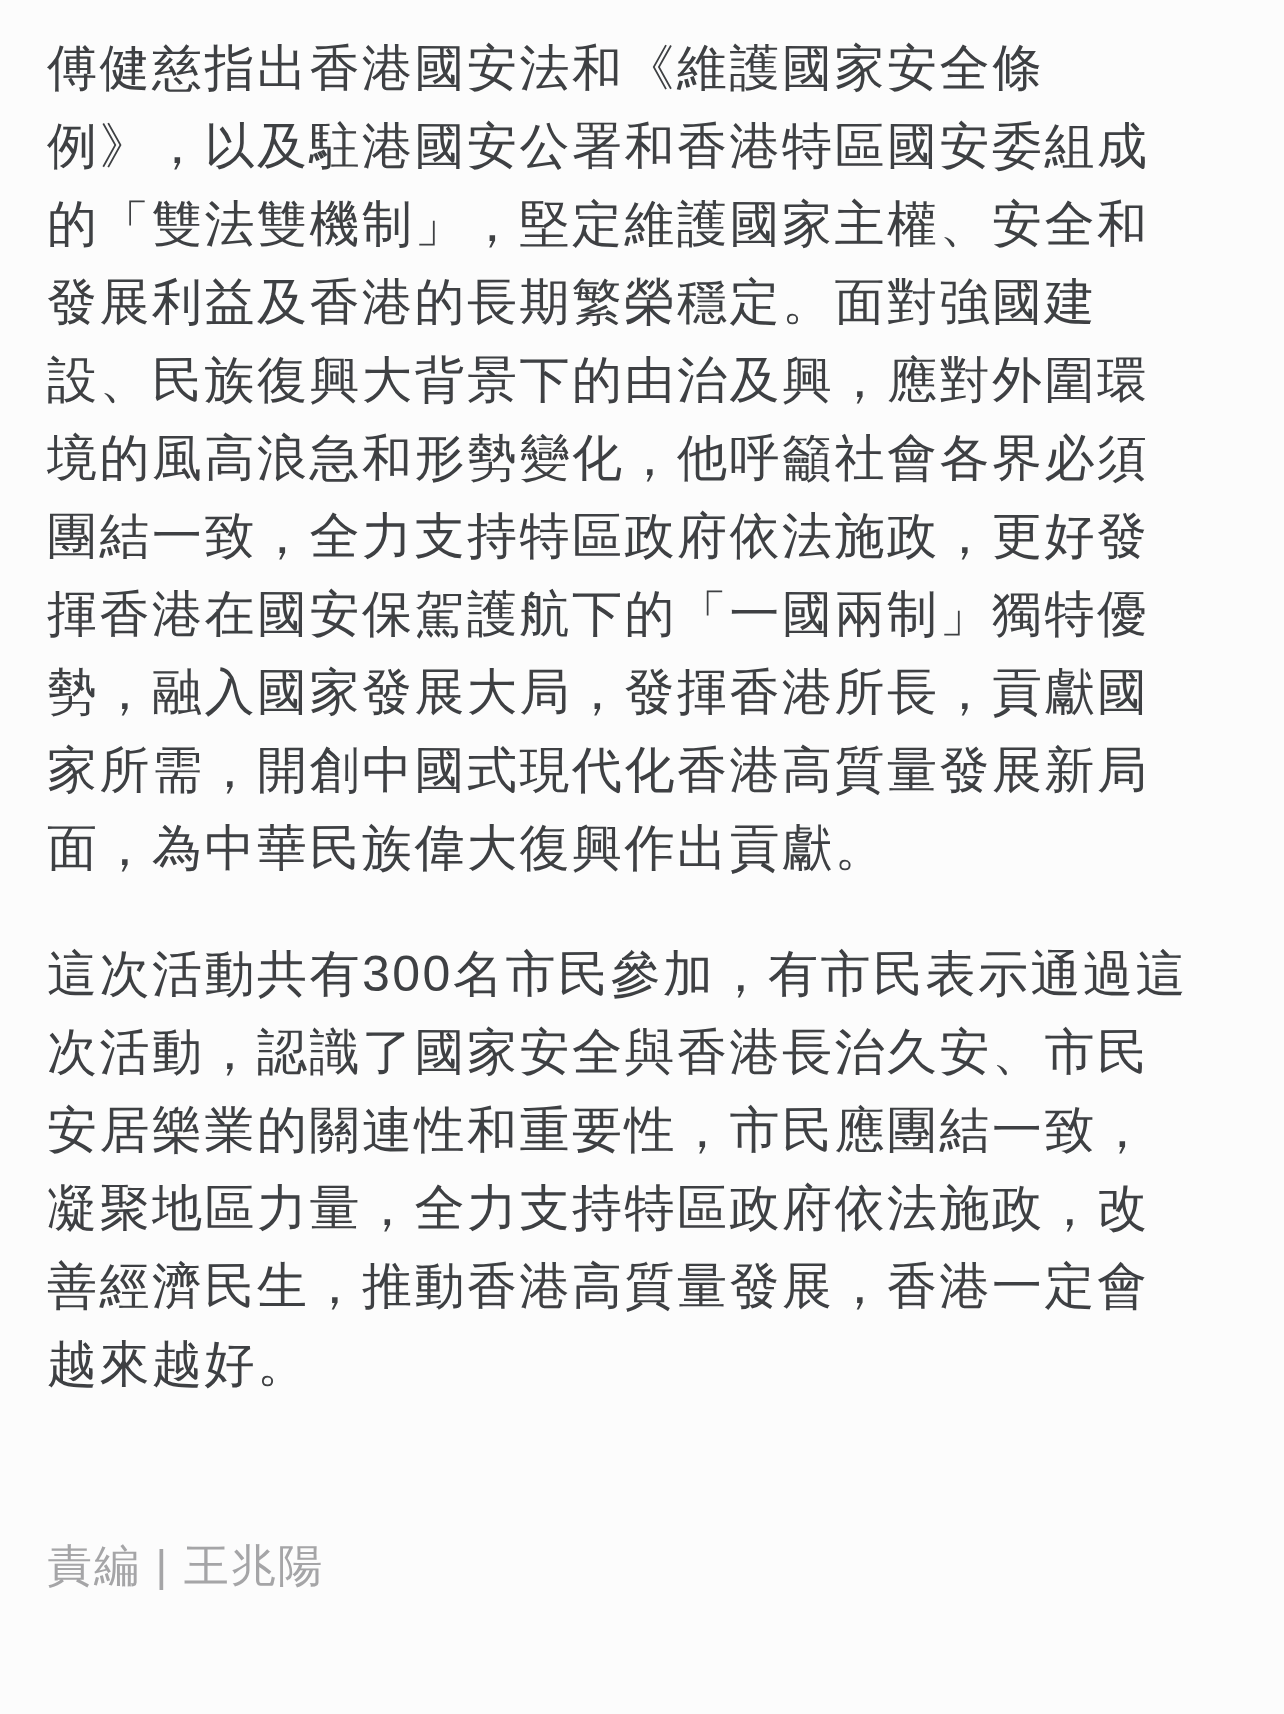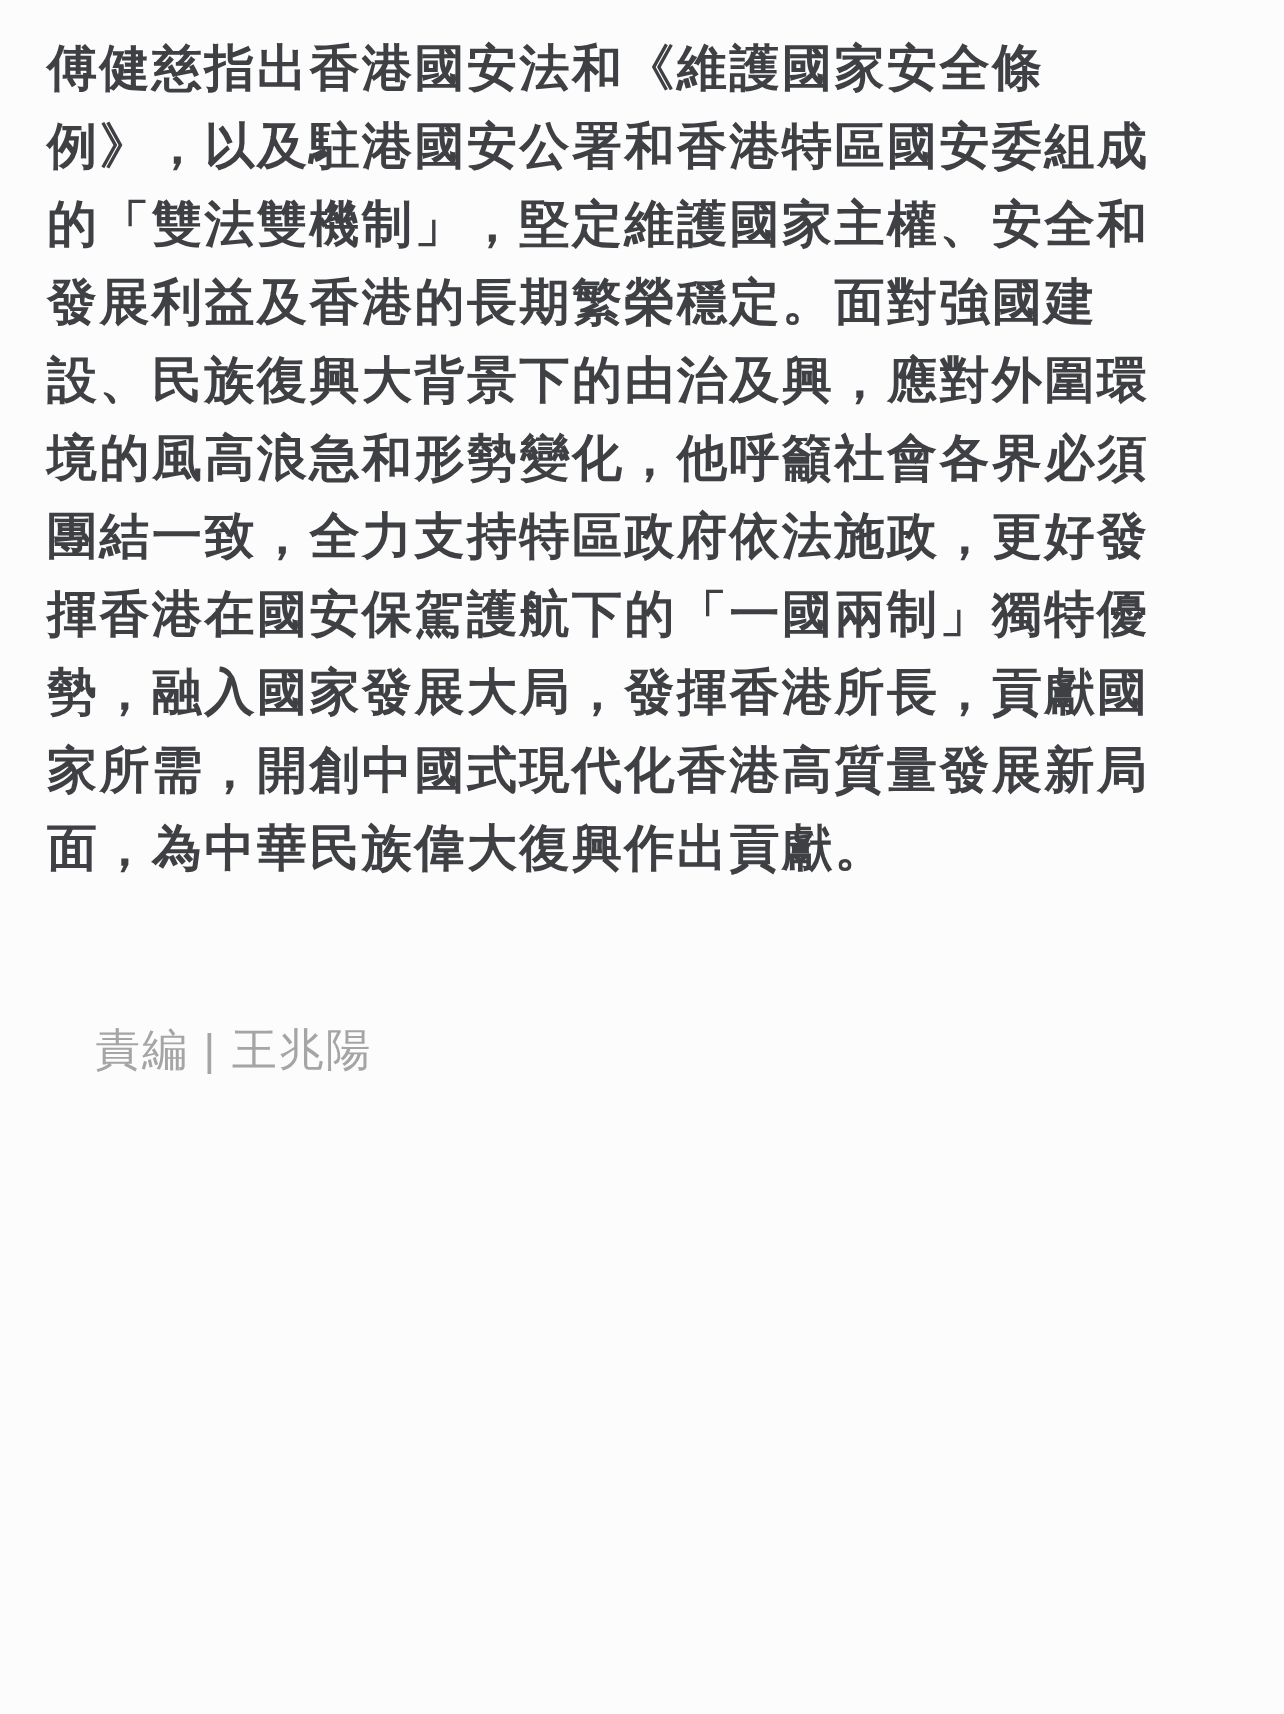--- a/index.html
+++ b/index.html
@@ -22,37 +22,36 @@
   }
   p.para {
     margin: 0 12px 48px 0;
     font-size: 50px;
     line-height: 78px;
     letter-spacing: 2.5px;
     text-align: left;
     line-break: strict;
     overflow-wrap: break-word;
     color: var(--text);
-    font-weight: bold;
   }
   .credits {
     margin-top: 133px;
-    margin-left: 48px;
   }
   p.credit {
     margin: 0 0 35px 0;
     font-size: 45px;
     line-height: 60px;
     letter-spacing: 2px;
     color: var(--muted);
   }
 </style>
 </head>
 <body>
 
 <main class="article">
   <p class="para">傅健慈指出香港國安法和《維護國家安全條例》，以及駐港國安公署和香港特區國安委組成的「雙法雙機制」，堅定維護國家主權、安全和發展利益及香港的長期繁榮穩定。面對強國建設、民族復興大背景下的由治及興，應對外圍環境的風高浪急和形勢變化，他呼籲社會各界必須團結一致，全力支持特區政府依法施政，更好發揮香港在國安保駕護航下的「一國兩制」獨特優勢，融入國家發展大局，發揮香港所長，貢獻國家所需，開創中國式現代化香港高質量發展新局面，為中華民族偉大復興作出貢獻。</p>
 
+  <p class="para">這次活動共有300名市民參加，有市民表示通過這次活動，認識了國家安全與香港長治久安、市民安居樂業的關連性和重要性，市民應團結一致，凝聚地區力量，全力支持特區政府依法施政，改善經濟民生，推動香港高質量發展，香港一定會越來越好。</p>
 
   <div class="credits">
     <p class="credit">責編 | 王兆陽</p>
   </div>
 </main>
 
 </body></html>

